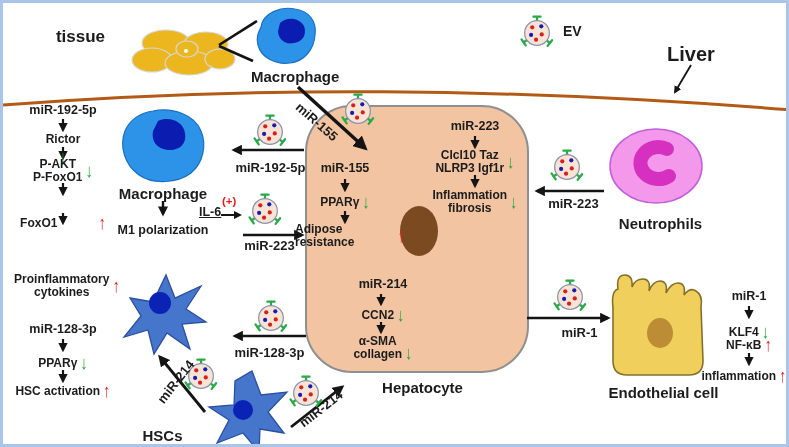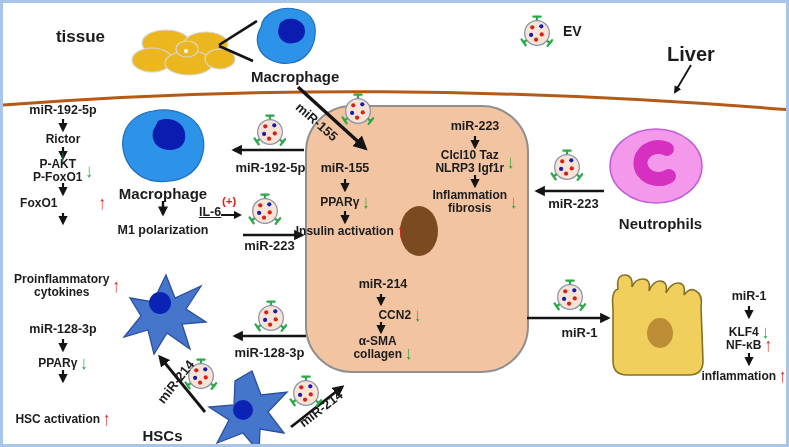--- a/index.html
+++ b/index.html
@@ -163,21 +163,21 @@
     <span>Rictor</span>
     <span class="dn">↓</span>
   </div>
   <div class="step" style="left:5px; top:155px; width:110px;align-items:center;">
     <span class="two">
       <span>P-AKT</span>
       <span>P-FoxO1</span>
     </span>
     <span class="dn">↓</span>
   </div>
-  <div class="step" style="left:5px; top:192px; width:110px;gap:41px;">
+  <div class="step" style="left:5px; top:212px; width:110px;gap:41px;">
     <span>FoxO1</span>
     <span class="up">↑</span>
   </div>
   <div class="step" style="left:4px; top:225px; width:120px;margin-top:45px;">
     <span class="two">
       <span>Proinflammatory</span>
       <span>cytokines</span>
     </span>
     <span class="up">↑</span>
   </div>
@@ -198,21 +198,21 @@
   <div class="lbl rot" style="left:293px; top:399px; transform:rotate(-38deg);">miR-214</div>
 
   <div class="step fs12" style="left:287px; top:159px; width:110px;">
     <span>miR-155</span>
   </div>
   <div class="step" style="left:287px; top:191px; width:110px;">
     <span>PPARγ</span>
     <span class="dn">↓</span>
   </div>
   <div class="step" style="left:292px; top:220px; width:110px;">
-    <span>Insulin activation</span>
+    <span>Adipose resistance</span>
     <span class="up">↑</span>
   </div>
 
   <div class="step fs12" style="left:417px; top:117px; width:110px;">
     <span>miR-223</span>
   </div>
   <div class="step" style="left:417px; top:146px; width:110px;">
     <span class="two">
       <span>Clcl10 Taz</span>
       <span>NLRP3 Igf1r</span>
@@ -223,33 +223,35 @@
     <span class="two">
       <span>Inflammation</span>
       <span>fibrosis</span>
     </span>
     <span class="dn">↓</span>
   </div>
 
   <div class="step fs12" style="left:325px; top:275px; width:110px;">
     <span>miR-214</span>
   </div>
-  <div class="step" style="left:342px; top:304px; width:110px;">
+  <div class="step" style="left:325px; top:304px; width:110px;">
     <span>CCN2</span>
     <span class="dn">↓</span>
   </div>
   <div class="step" style="left:325px; top:332px; width:110px;align-items:flex-end;">
     <span class="two">
       <span>α-SMA</span>
       <span>collagen</span>
     </span>
     <span class="dn">↓</span>
   </div>
 
   <div class="lbl c fs15" style="left:605px; top:213px; width:105px;">Neutrophils</div>
+  <div class="lbl c fs15" style="left:598px; top:382px; width:125px;">Endothelial cell</div>
+  <div class="lbl c fs15" style="left:367px; top:377px; width:105px;">Hepatocyte</div>
   <div class="lbl c fs15" style="left:127px; top:425px; width:65px;">HSCs</div>
 
   <div class="step fs12" style="left:696px; top:287px; width:100px;">
     <span>miR-1</span>
   </div>
   <div class="step" style="left:696px; top:321px; width:100px;">
     <span>KLF4</span>
     <span class="dn">↓</span>
   </div>
   <div class="step" style="left:696px; top:334px; width:100px;">
@@ -261,18 +263,18 @@
     <span class="up">↑</span>
   </div>
 
   <div class="step fs12" style="left:5px; top:320px; width:110px;">
     <span>miR-128-3p</span>
   </div>
   <div class="step" style="left:5px; top:352px; width:110px;">
     <span>PPARγ</span>
     <span class="dn">↓</span>
   </div>
-  <div class="step" style="left:0px; top:380px; width:120px;margin-top:28px;">
+  <div class="step" style="left:0px; top:380px; width:120px;">
     <span>HSC activation</span>
     <span class="up">↑</span>
   </div>
 
 </div>
 
 </body></html>

